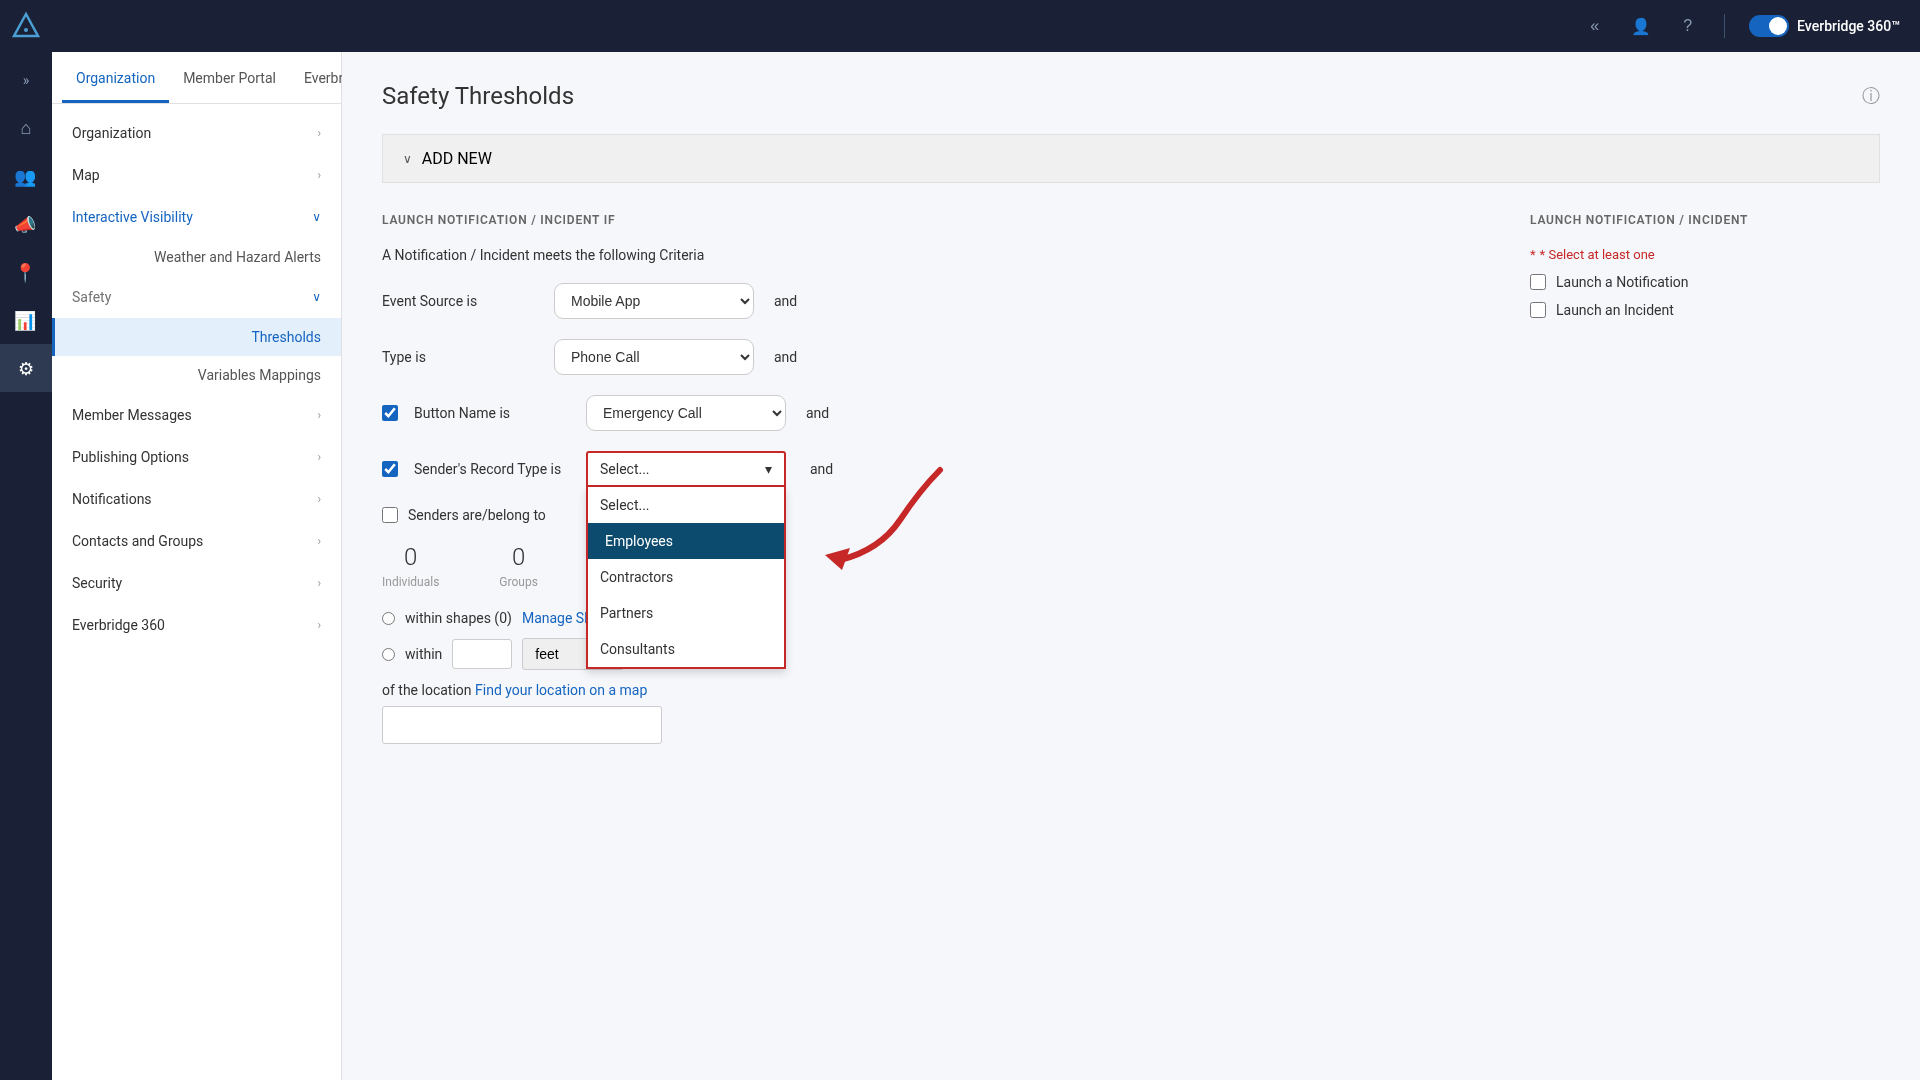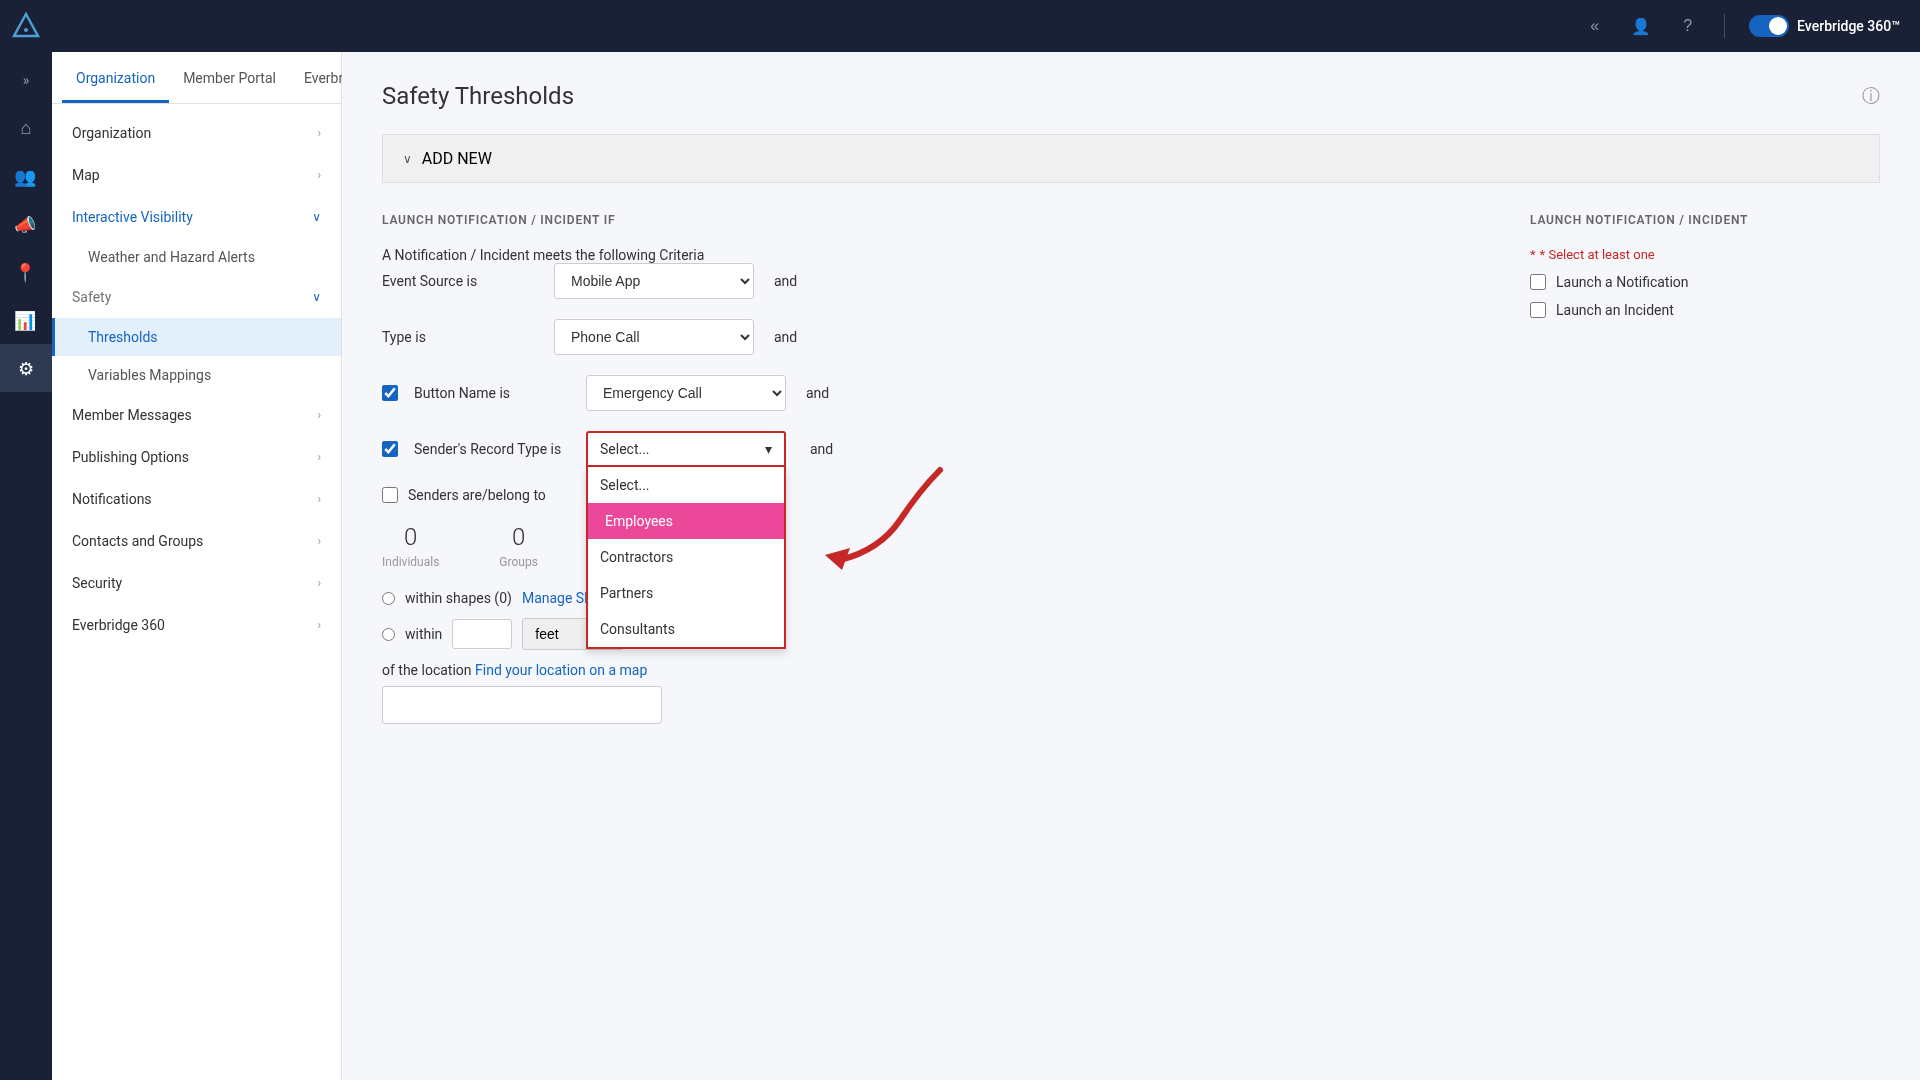--- a/index.html
+++ b/index.html
@@ -78,21 +78,21 @@
       justify-content: space-between;
       padding: 13px 20px;
       font-size: 14px;
       color: #333;
       cursor: pointer;
     }
     .menu-item.active { color: #1565c0; }
     .menu-item .chevron { color: #999; font-size: 12px; }
     .menu-item.active .chevron { color: #1565c0; }
 
-    .sub-menu { background: #fff; }
+    .sub-menu { background: #fff; text-align: right; }
     .sub-menu-item {
       padding: 11px 20px 11px 36px;
       font-size: 14px;
       color: #555;
       cursor: pointer;
     }
     .sub-menu-item.active {
       color: #1565c0;
       background: #e3f0fc;
       border-left: 3px solid #1565c0;
@@ -197,20 +197,21 @@
       font-weight: 600;
       color: #666;
       letter-spacing: 0.8px;
       margin-bottom: 20px;
       text-transform: uppercase;
     }
 
     .criteria-subtitle {
       font-size: 14px;
       color: #333;
+      margin-bottom: 20px;
     }
 
     .criteria-row {
       display: flex;
       align-items: center;
       margin-bottom: 20px;
       gap: 12px;
     }
     .criteria-row .label {
       font-size: 14px;
@@ -220,21 +221,21 @@
     .criteria-row .and-label {
       font-size: 14px;
       color: #333;
       margin-left: 8px;
     }
 
     select.criteria-select {
       width: 200px;
       padding: 8px 12px;
       border: 1px solid #ccc;
-      border-radius: 3px;
+      border-radius: 9px;
       font-size: 14px;
       color: #333;
       background: #fff;
       appearance: auto;
       cursor: pointer;
     }
 
     .checkbox-row {
       display: flex;
       align-items: center;
@@ -274,21 +275,21 @@
       z-index: 100;
       box-shadow: 0 4px 8px rgba(0,0,0,0.15);
     }
     .dropdown-menu .dropdown-item {
       padding: 10px 12px;
       font-size: 14px;
       color: #333;
       cursor: pointer;
     }
     .dropdown-menu .dropdown-item.selected {
-      background: #ec4899;
+      background: #0c4a6e;
       color: #fff;
       padding-left: 17px;
     }
 
     
     .launch-section {
       padding-top: 0;
     }
     .required-note {
       font-size: 13px;

